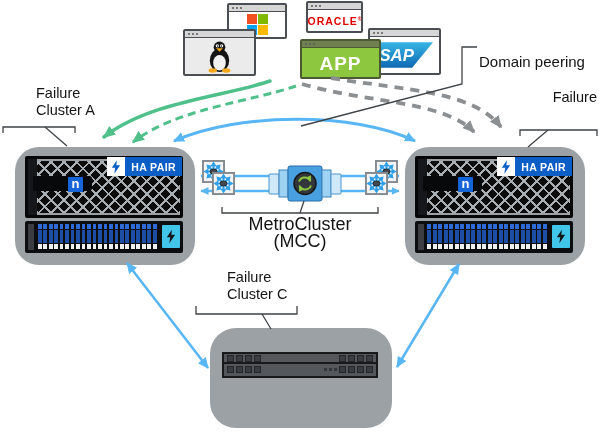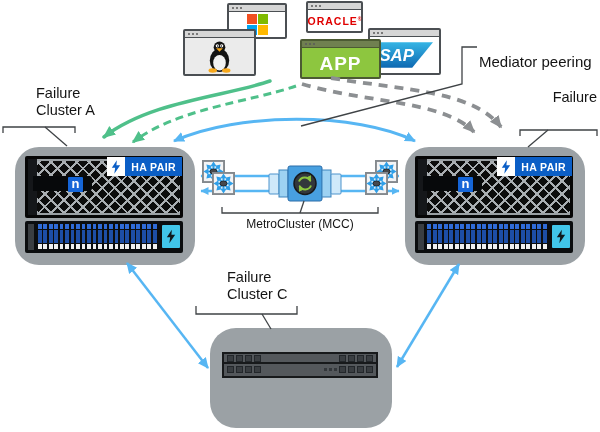--- a/index.html
+++ b/index.html
@@ -23,21 +23,21 @@
   .oracle-txt sup{font-size:5px;letter-spacing:0;}
   .app-txt{color:#fff;font-weight:bold;font-size:19px;letter-spacing:1px;margin-top:2px;}
 
   
   .lbl{position:absolute;font-size:14.5px;line-height:17px;color:#141414;}
   .lbl span{display:block;margin-left:28px;}
   #lbl-a{left:8px;top:85px;}
   #lbl-b{right:3px;top:89px;text-align:right;}
   #lbl-c{left:199px;top:269px;}
   #lbl-peering{left:479px;top:53px;font-size:15px;}
-  #lbl-mcc{left:220px;top:216px;width:160px;text-align:center;font-size:12px;}
+  #lbl-mcc{left:220px;top:216px;width:160px;text-align:center;font-size:18px;}
   #lbl-med{left:210px;top:377px;width:182px;text-align:center;font-size:16px;line-height:19px;}
 
   
   .cluster{position:absolute;top:147px;width:180px;height:118px;background:#9ba1a5;border-radius:24px;}
   #cluster-a{left:15px;} #cluster-b{left:405px;}
   .controller{position:absolute;left:10px;top:9px;width:158px;height:62px;background:#060606;border-radius:2px;}
   .ctrl-strip{position:absolute;left:3px;top:3px;width:9px;height:56px;background:#15171a;}
   .ctrl-mesh{position:absolute;left:12px;top:3px;width:143px;height:56px;background:#0c0c0c;
      border-top:2px solid #9aa0a4;border-bottom:2px solid #9aa0a4;box-sizing:border-box;
      background-image:repeating-linear-gradient(45deg,#a9aeb2 0 2px,transparent 2px 9px),
@@ -160,21 +160,21 @@
     <span>Failure</span>
       <span>Cluster A</span>
   </div>
   <div class="lbl" id="lbl-b">
     <span>Failure</span>
   </div>
   <div class="lbl" id="lbl-c">
     <span>Failure</span>
       <span>Cluster C</span>
   </div>
-  <div class="lbl" id="lbl-peering">Mediator peering</div>
+  <div class="lbl" id="lbl-peering">Domain peering</div>
   <div class="lbl" id="lbl-mcc">MetroCluster (MCC)</div>
   <div class="lbl" id="lbl-med">
     <span>ONTAP Mediator/</span>
       <span>Tiebreaker</span>
   </div>
 
   <div class="cluster" id="cluster-a">
     <div class="controller">
       <div class="ctrl-strip"></div>
       <div class="ctrl-mesh"></div>

